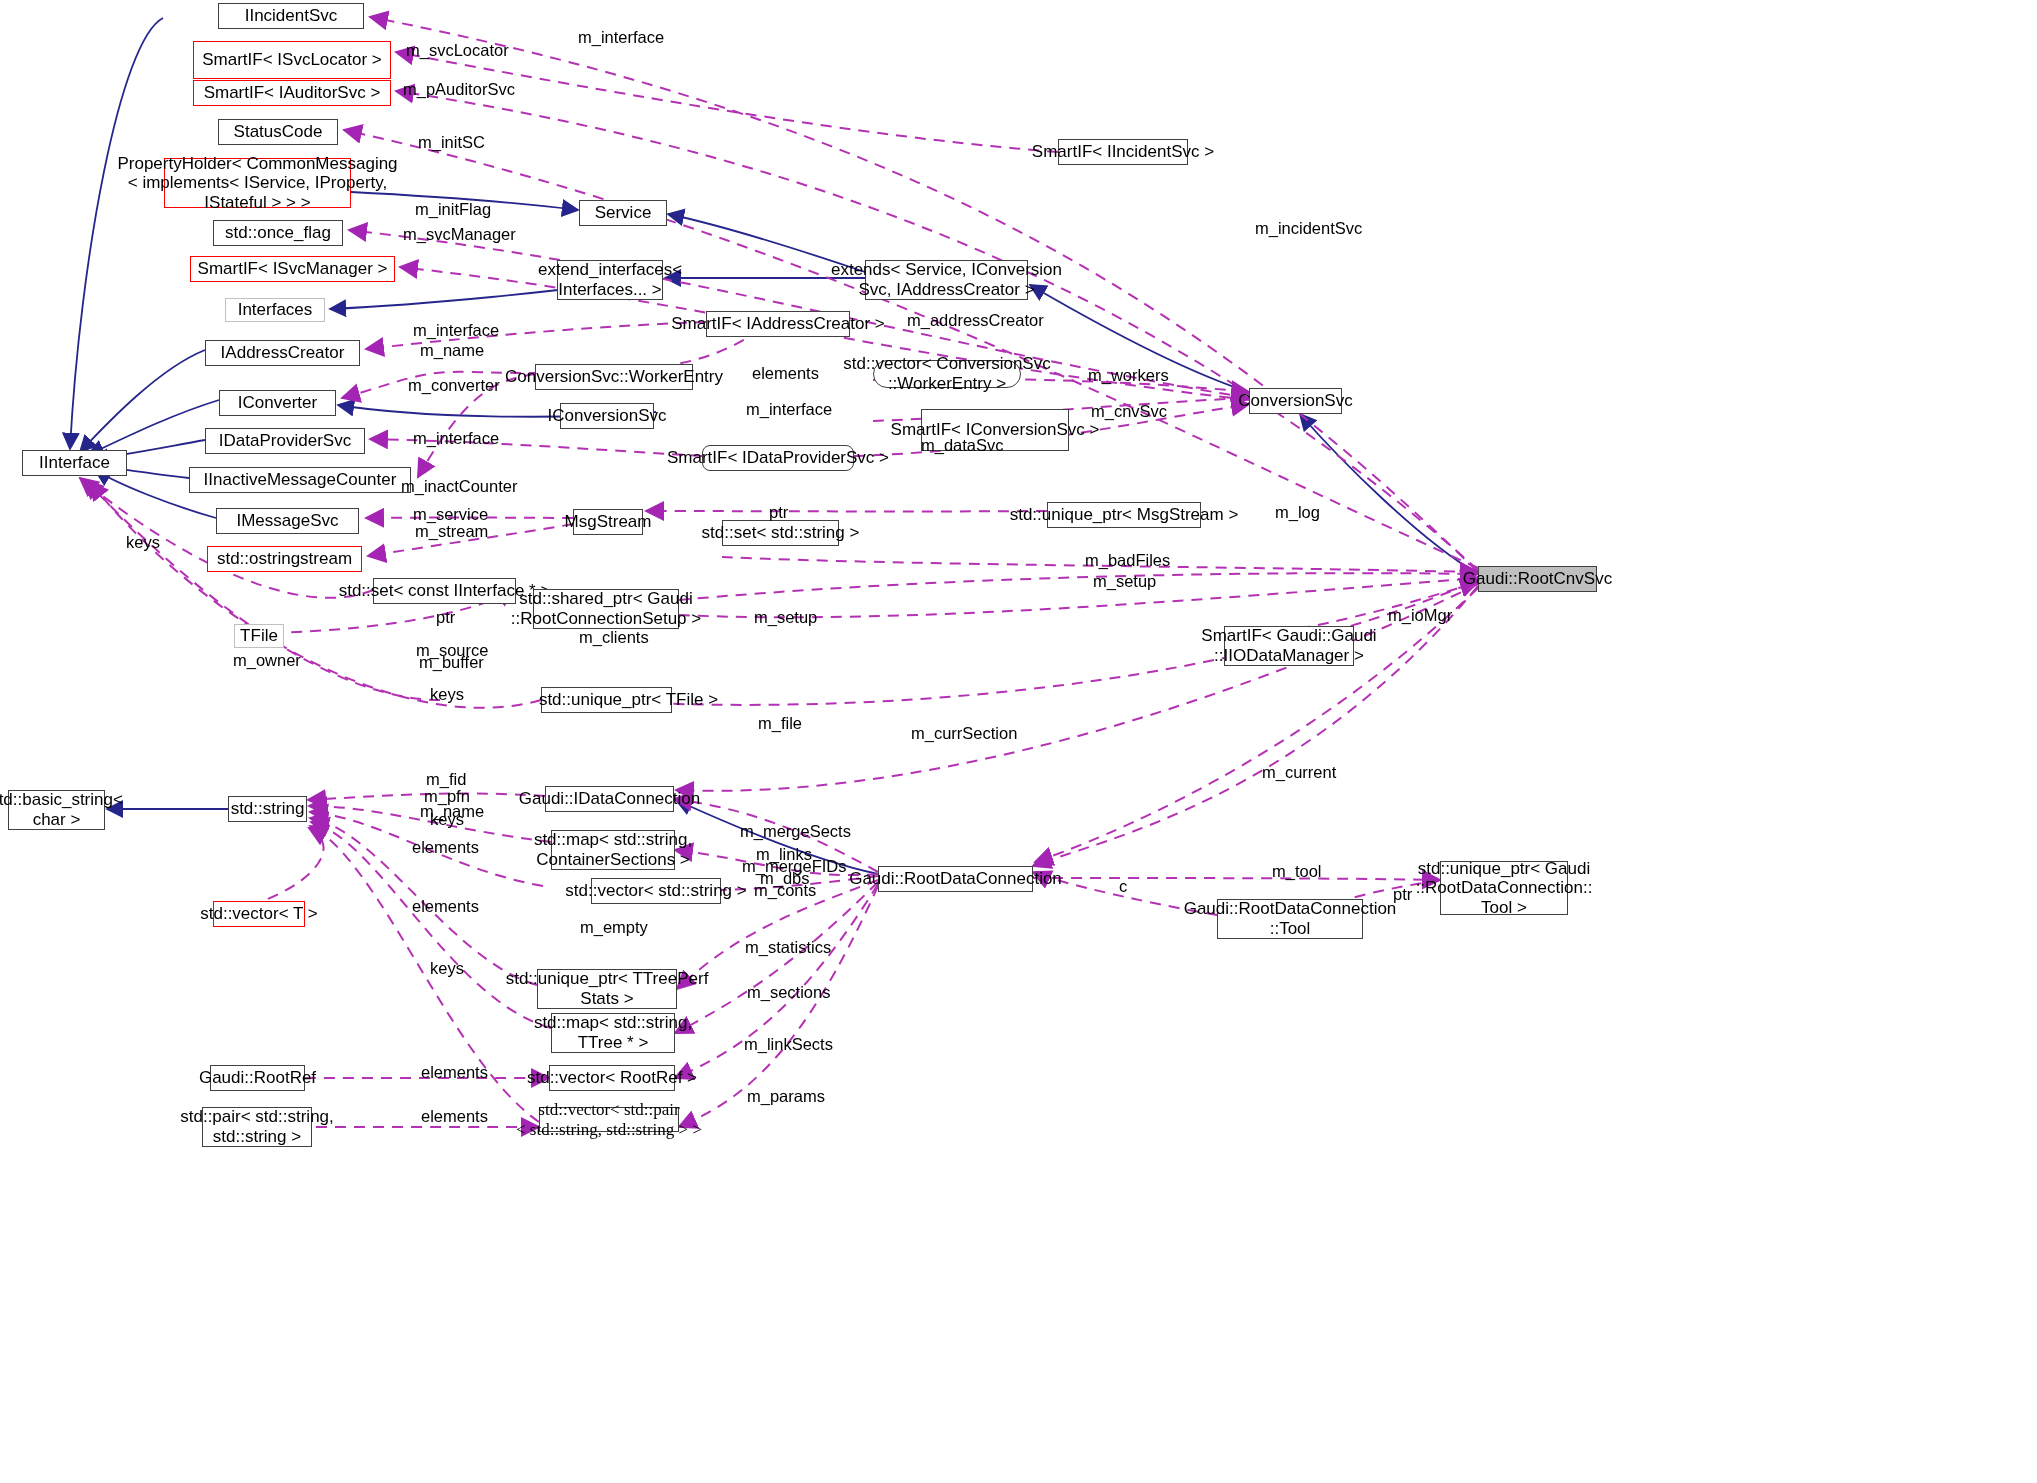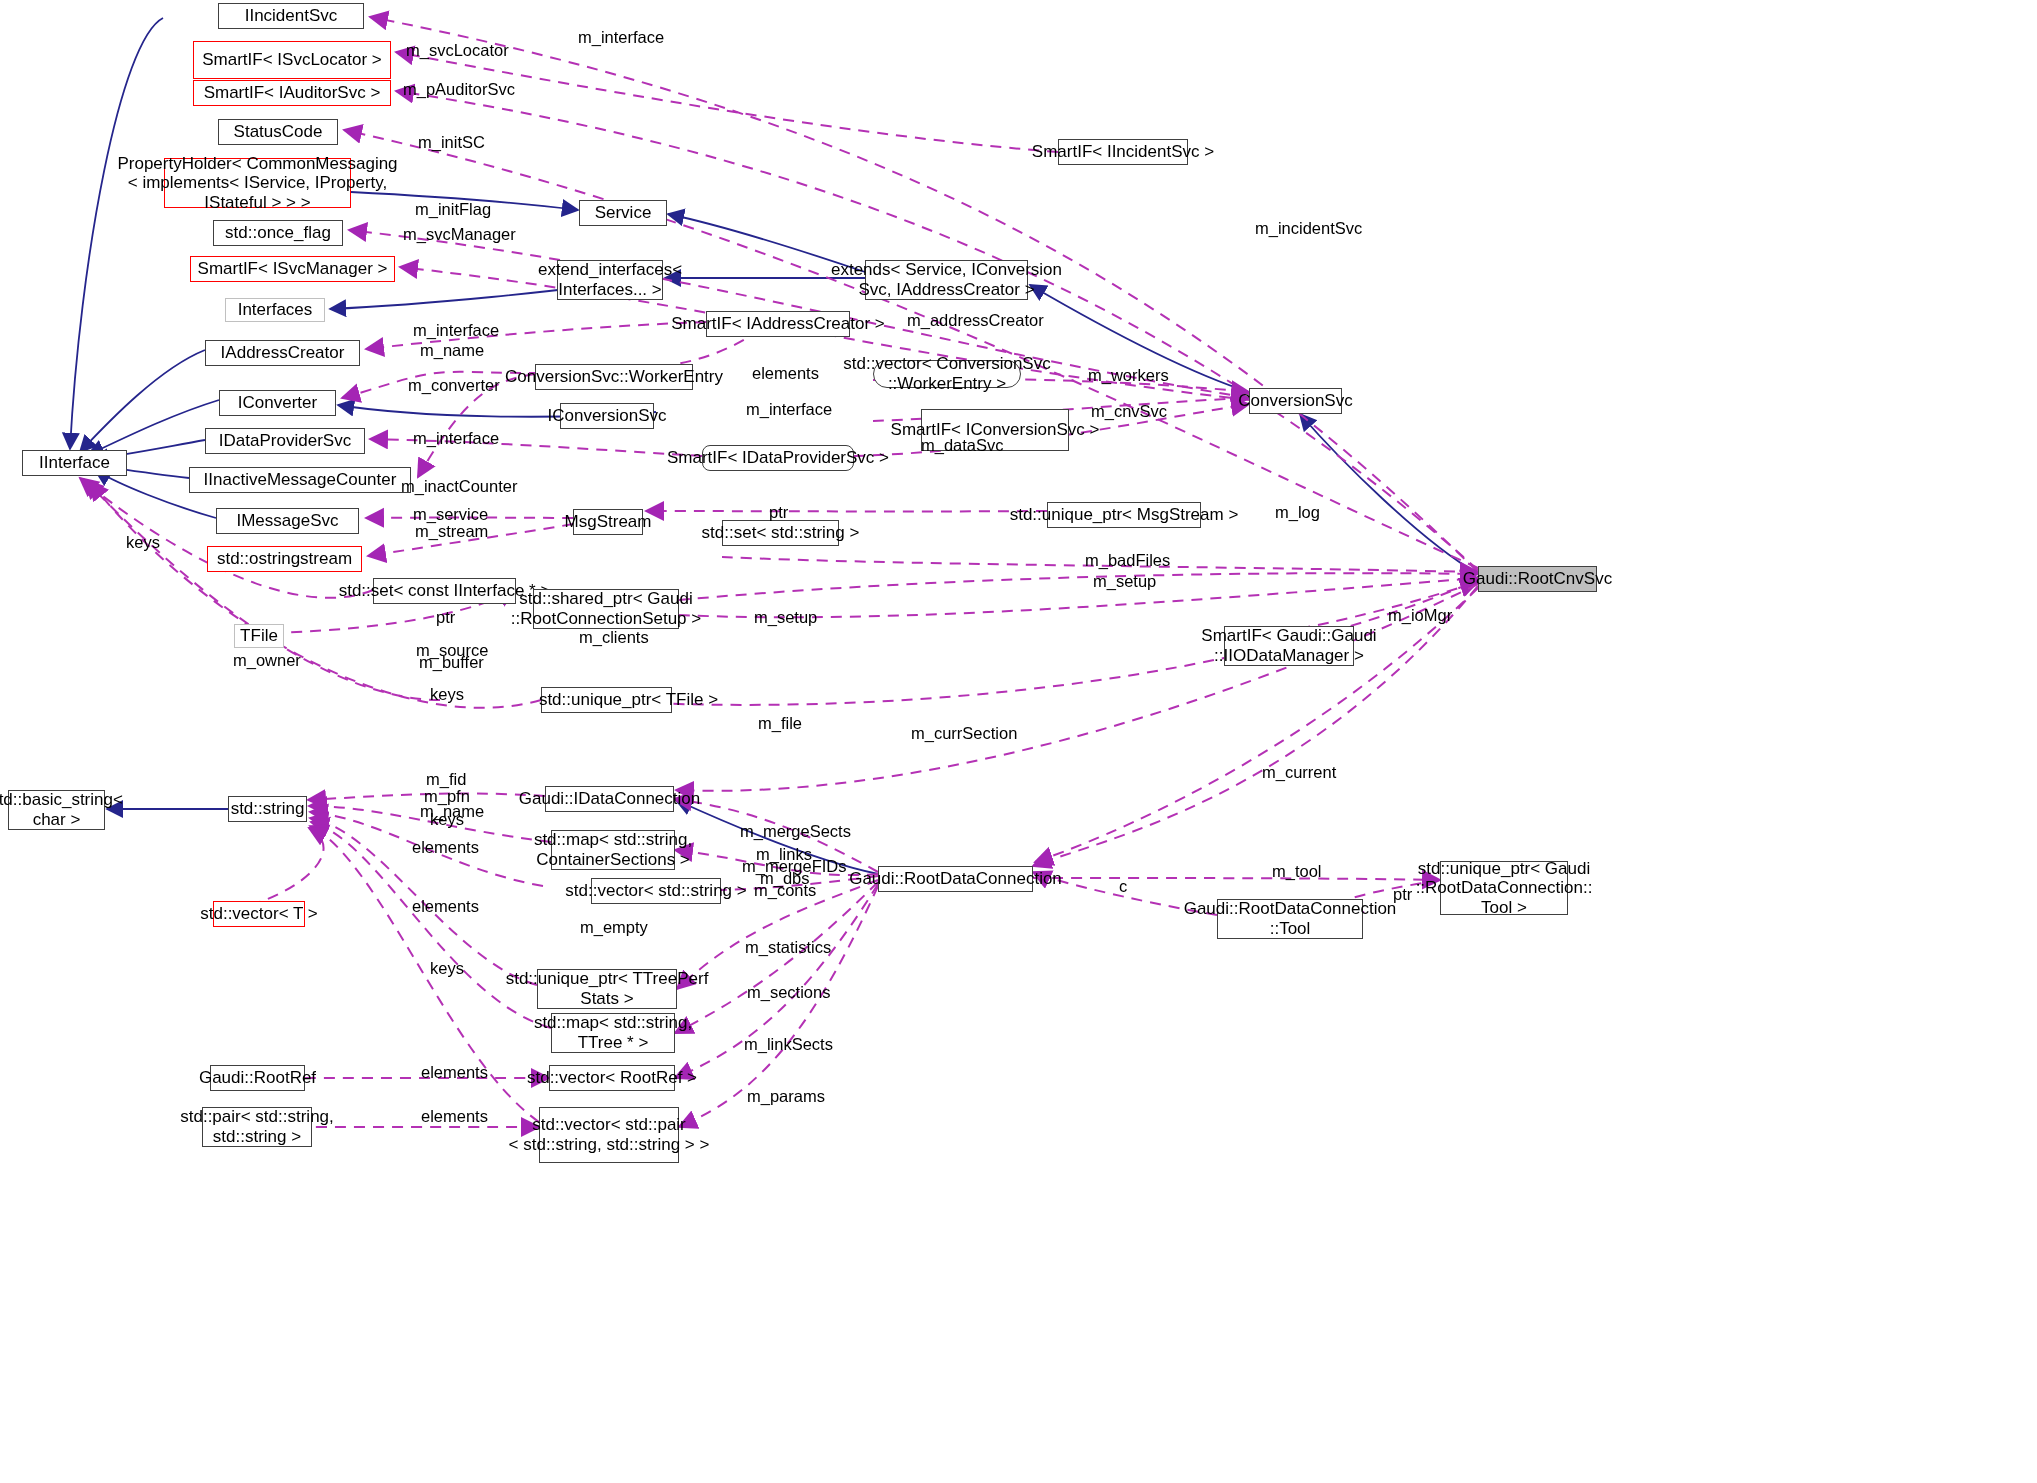--- a/index.html
+++ b/index.html
@@ -190,21 +190,21 @@
       <div class="node" style="left: 543px; top: 878px; width: 130px; height: 26px; margin-left: 48px;">std::vector&lt; std::string &gt;</div>
       <div class="node red" style="left: 213px; top: 901px; width: 92px; height: 26px;">std::vector&lt; T &gt;</div>
       <div class="node" style="left: 537px; top: 969px; width: 140px; height: 40px;">std::unique_ptr&lt; TTreePerf
 Stats &gt;</div>
       <div class="node" style="left: 551px; top: 1013px; width: 124px; height: 40px;">std::map&lt; std::string,
 TTree * &gt;</div>
       <div class="node" style="left: 210px; top: 1065px; width: 95px; height: 26px;">Gaudi::RootRef</div>
       <div class="node" style="left: 549px; top: 1065px; width: 126px; height: 26px;">std::vector&lt; RootRef &gt;</div>
       <div class="node" style="left: 202px; top: 1107px; width: 110px; height: 40px;">std::pair&lt; std::string,
 std::string &gt;</div>
-      <div class="node" style="left: 539px; top: 1107px; width: 140px; height: 56px;">std::vector&lt; std::pair
+      <div class="node" style="left: 539px; top: 1107px; width: 140px; height: 25px; font-family: Liberation Serif, serif;">std::vector&lt; std::pair
 &lt; std::string, std::string &gt; &gt;</div>
       <div class="node" style="left: 1058px; top: 139px; width: 130px; height: 26px;">SmartIF&lt; IIncidentSvc &gt;</div>
       <div class="node" style="left: 865px; top: 260px; width: 163px; height: 40px;">extends&lt; Service, IConversion
 Svc, IAddressCreator &gt;</div>
       <div class="node" style="left: 706px; top: 311px; width: 144px; height: 26px;">SmartIF&lt; IAddressCreator &gt;</div>
       <div class="node" style="left: 873px; top: 360px; width: 148px; height: 28px; border-radius: 20px;">std::vector&lt; ConversionSvc
 ::WorkerEntry &gt;</div>
       <div class="node" style="left: 873px; top: 409px; width: 148px; height: 42px; margin-left: 48px;">SmartIF&lt; IConversionSvc &gt;</div>
       <div class="node" style="left: 702px; top: 445px; width: 152px; height: 26px; border-radius: 8px;">SmartIF&lt; IDataProviderSvc &gt;</div>
       <div class="node" style="left: 1047px; top: 502px; width: 154px; height: 26px;">std::unique_ptr&lt; MsgStream &gt;</div>

